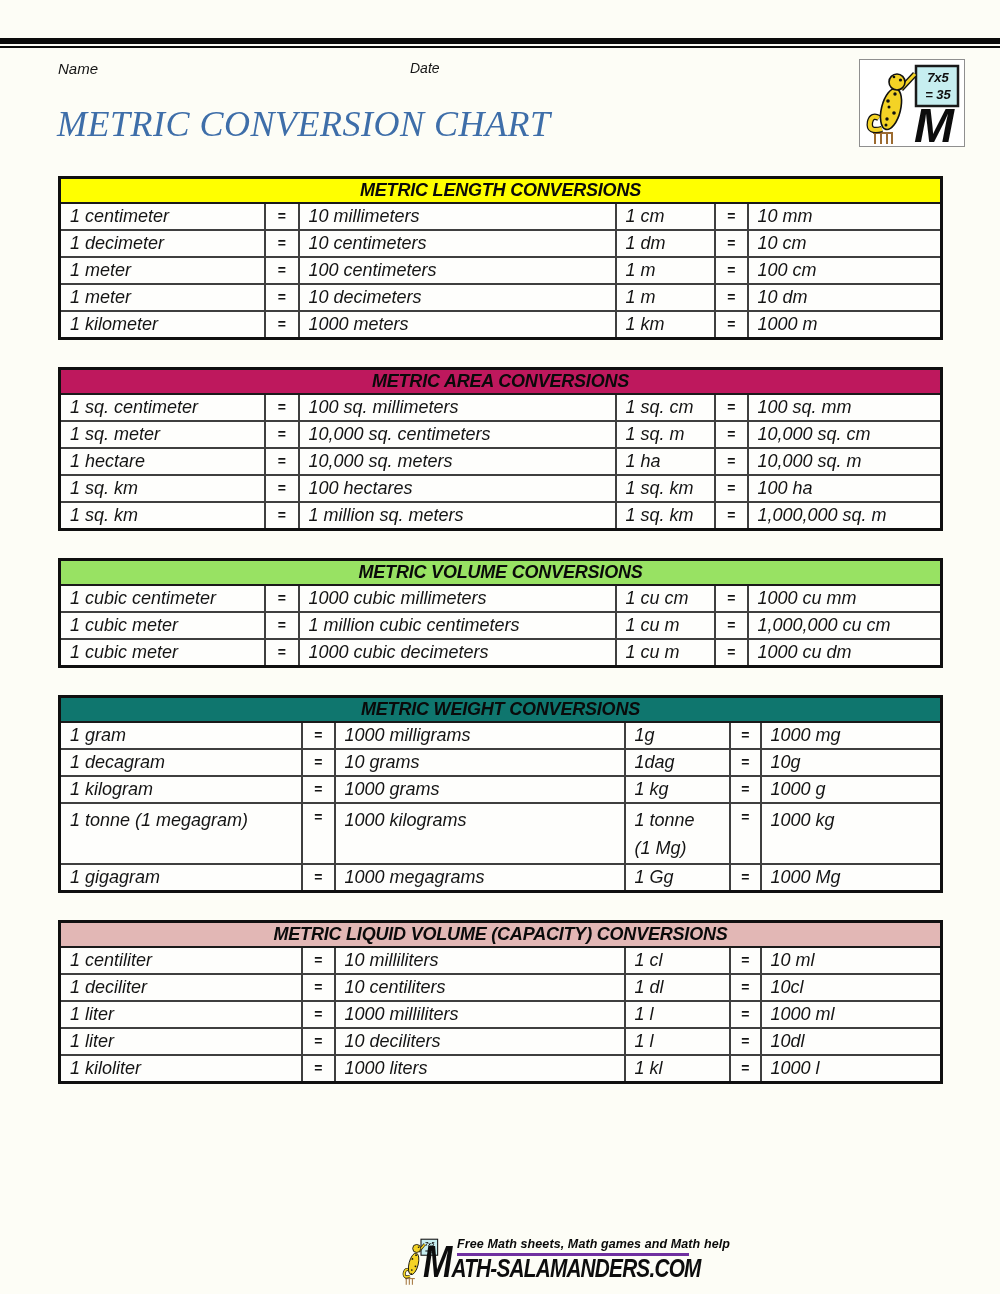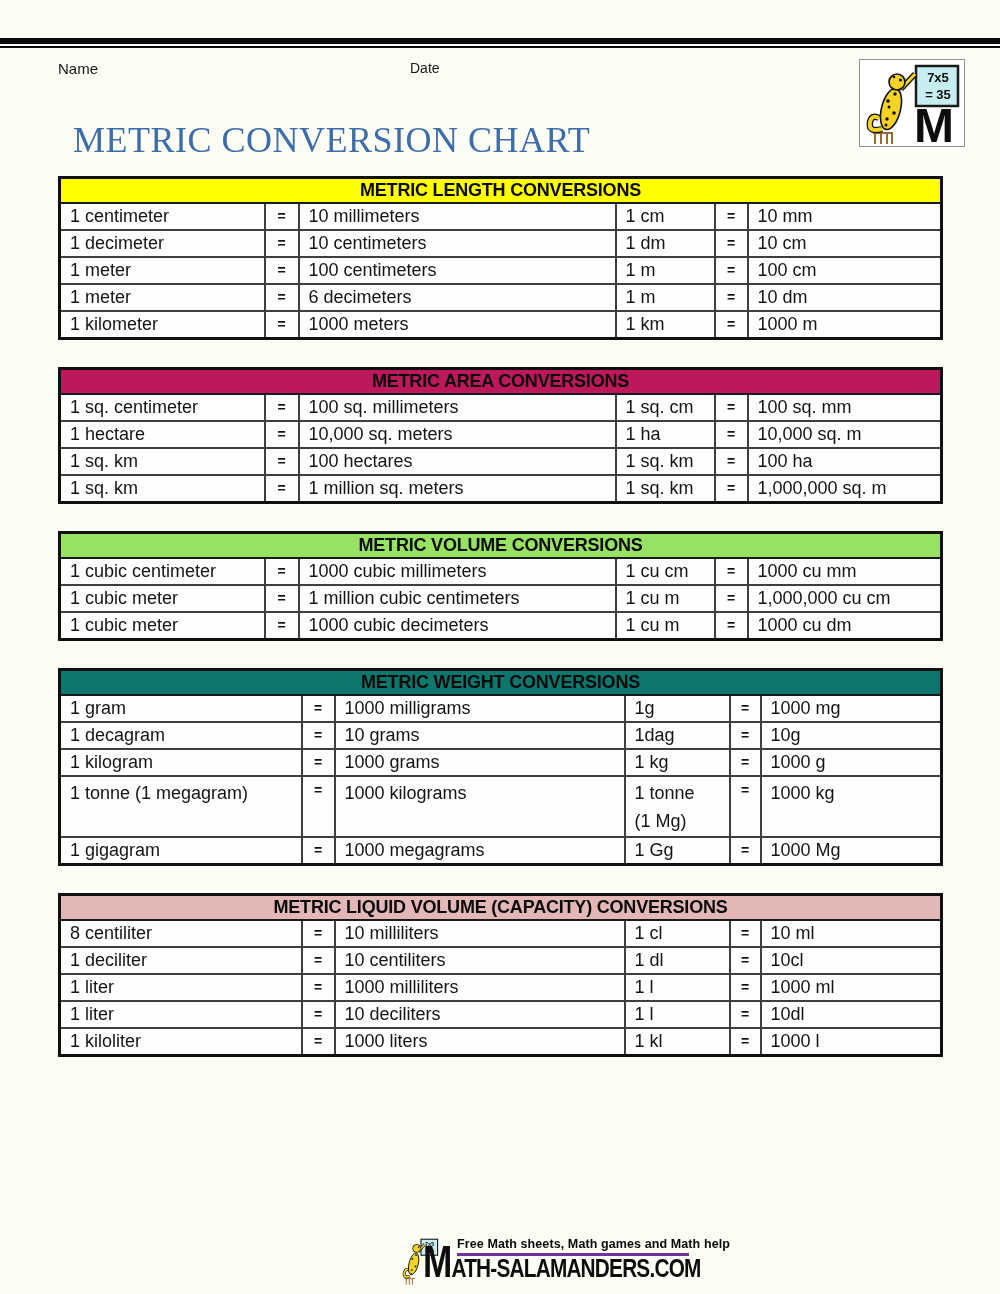--- a/index.html
+++ b/index.html
@@ -1,35 +1,35 @@
 <!DOCTYPE html>
 <html><head>
 <meta charset="utf-8">
 <style>
   html,body { margin:0; padding:0; background:#ffffff; }
   .page {
     position:relative; width:1000px; height:1294px;
     background:#fdfdf6; overflow:hidden;
-    font-family:"Liberation Sans", sans-serif; color:#141414;
+    font-family:"Liberation Sans", sans-serif; color:#141414;font-style:italic;
   }
   
   .rule-thick { position:absolute; left:0; top:38px; width:1000px; height:6px; background:#0b0b0b; }
   .rule-thin  { position:absolute; left:0; top:46px; width:1000px; height:2px; background:#0b0b0b; }
 
   .name-label { position:absolute; left:58px;  top:60px; font-size:15px; color:#161616; }
   .date-label { position:absolute; left:410px; top:60px; font-size:14px; color:#161616; }
 
   .logo-box {
     position:absolute; left:859px; top:59px; width:106px; height:88px;
     background:#ffffff; border:1px solid #8f8f8f; box-sizing:border-box;
   }
   .logo-box svg { display:block; margin:1px auto 0; }
 
   .page-title {
-    position:absolute; left:57px; top:103px; margin:16px;
+    position:absolute; left:57px; top:103px; margin:0;
     font-family:"Liberation Serif", serif; font-weight:normal;
     font-size:36px; letter-spacing:0.5px; color:#3e6ea9; white-space:nowrap;
   }
 
   .tables-wrap { position:absolute; left:58px; top:176px; width:882px; }
 
   table.conv-table {
     width:882px; border-collapse:collapse; table-layout:fixed;
     margin:0 0 27px 0; border:3px solid #101010; background:#fefefc;
   }
@@ -150,21 +150,21 @@
             <td class="c0">1 meter</td>
             <td class="eq">=</td>
             <td class="c2">100 centimeters</td>
             <td class="c3">1 m</td>
             <td class="eq">=</td>
             <td class="c5">100 cm</td>
           </tr>
           <tr>
             <td class="c0">1 meter</td>
             <td class="eq">=</td>
-            <td class="c2">6 decimeters</td>
+            <td class="c2">10 decimeters</td>
             <td class="c3">1 m</td>
             <td class="eq">=</td>
             <td class="c5">10 dm</td>
           </tr>
           <tr>
             <td class="c0">1 kilometer</td>
             <td class="eq">=</td>
             <td class="c2">1000 meters</td>
             <td class="c3">1 km</td>
             <td class="eq">=</td>
@@ -189,20 +189,28 @@
         <tbody>
           <tr>
             <td class="c0">1 sq. centimeter</td>
             <td class="eq">=</td>
             <td class="c2">100 sq. millimeters</td>
             <td class="c3">1 sq. cm</td>
             <td class="eq">=</td>
             <td class="c5">100 sq. mm</td>
           </tr>
           <tr>
+            <td class="c0">1 sq. meter</td>
+            <td class="eq">=</td>
+            <td class="c2">10,000 sq. centimeters</td>
+            <td class="c3">1 sq. m</td>
+            <td class="eq">=</td>
+            <td class="c5">10,000 sq. cm</td>
+          </tr>
+          <tr>
             <td class="c0">1 hectare</td>
             <td class="eq">=</td>
             <td class="c2">10,000 sq. meters</td>
             <td class="c3">1 ha</td>
             <td class="eq">=</td>
             <td class="c5">10,000 sq. m</td>
           </tr>
           <tr>
             <td class="c0">1 sq. km</td>
             <td class="eq">=</td>
@@ -329,21 +337,21 @@
           <col style="width: 31px;">
           <col style="width: 181px;">
         </colgroup>
         <thead>
           <tr>
             <th colspan="6" style="background: rgb(226, 183, 181);">METRIC LIQUID VOLUME (CAPACITY) CONVERSIONS</th>
           </tr>
         </thead>
         <tbody>
           <tr>
-            <td class="c0">8 centiliter</td>
+            <td class="c0">1 centiliter</td>
             <td class="eq">=</td>
             <td class="c2">10 milliliters</td>
             <td class="c3">1 cl</td>
             <td class="eq">=</td>
             <td class="c5">10 ml</td>
           </tr>
           <tr>
             <td class="c0">1 deciliter</td>
             <td class="eq">=</td>
             <td class="c2">10 centiliters</td>

